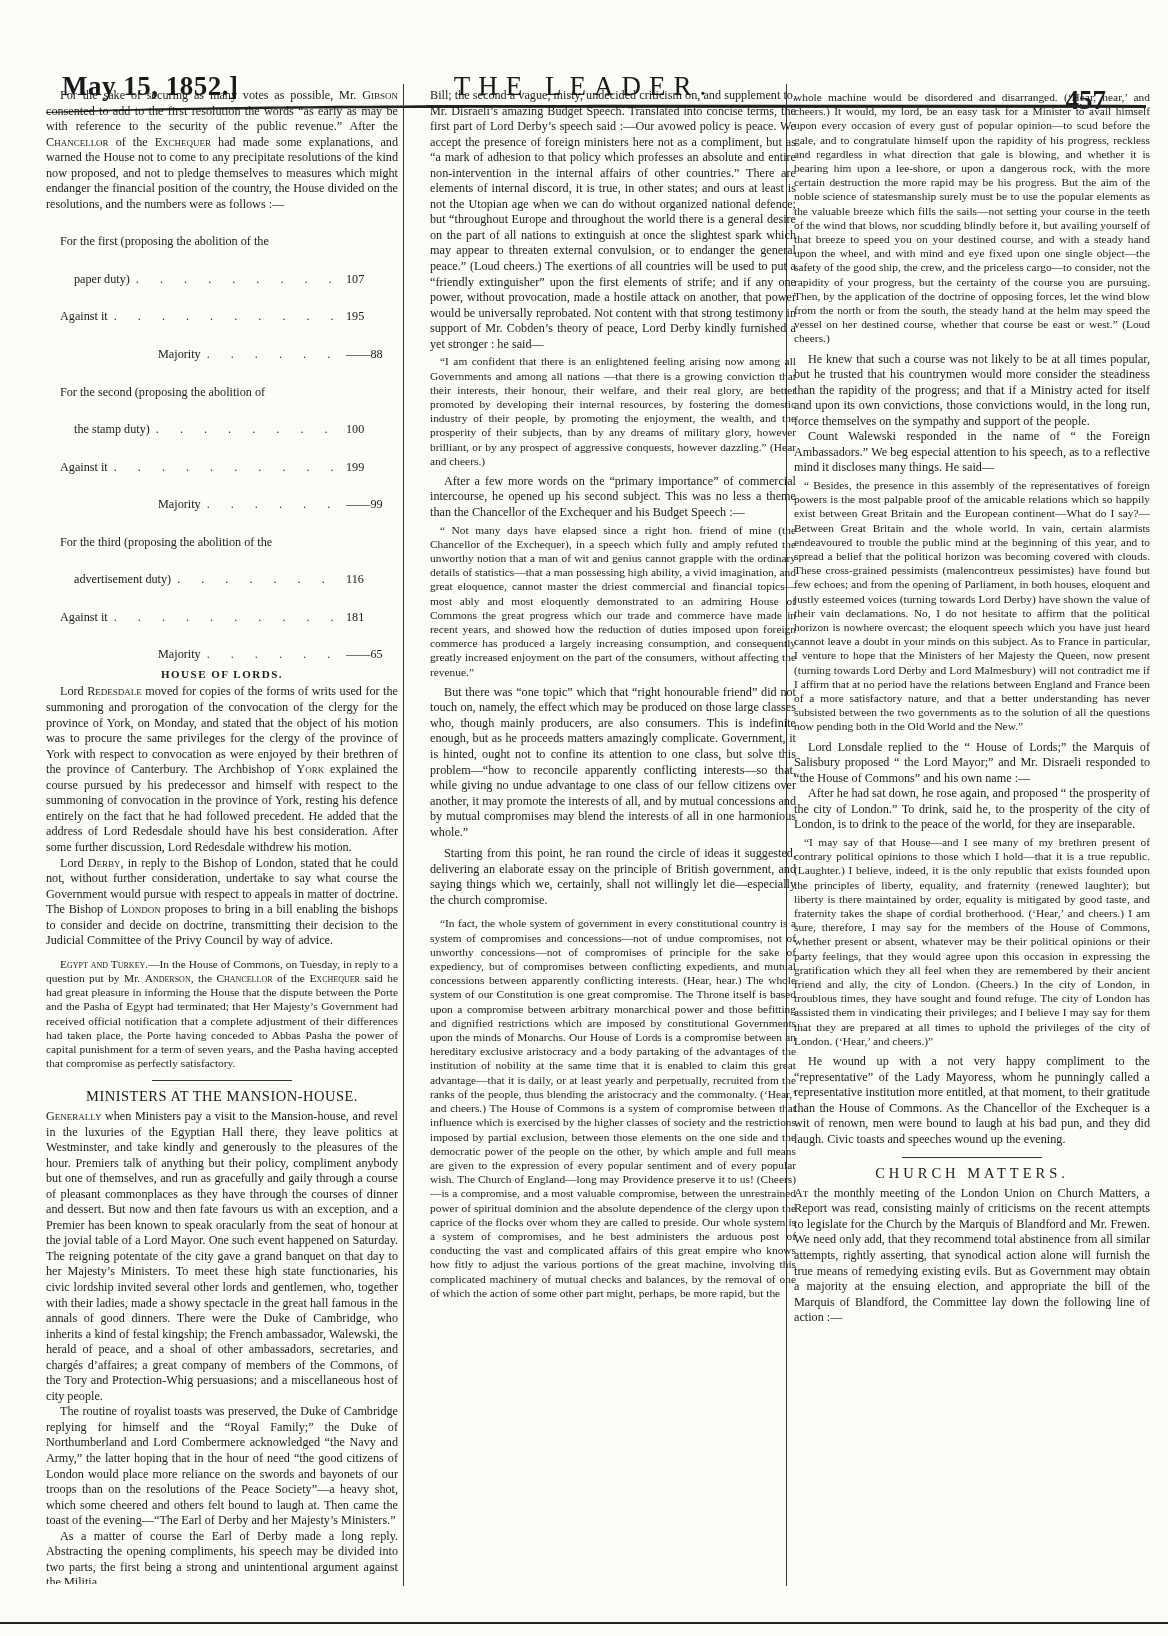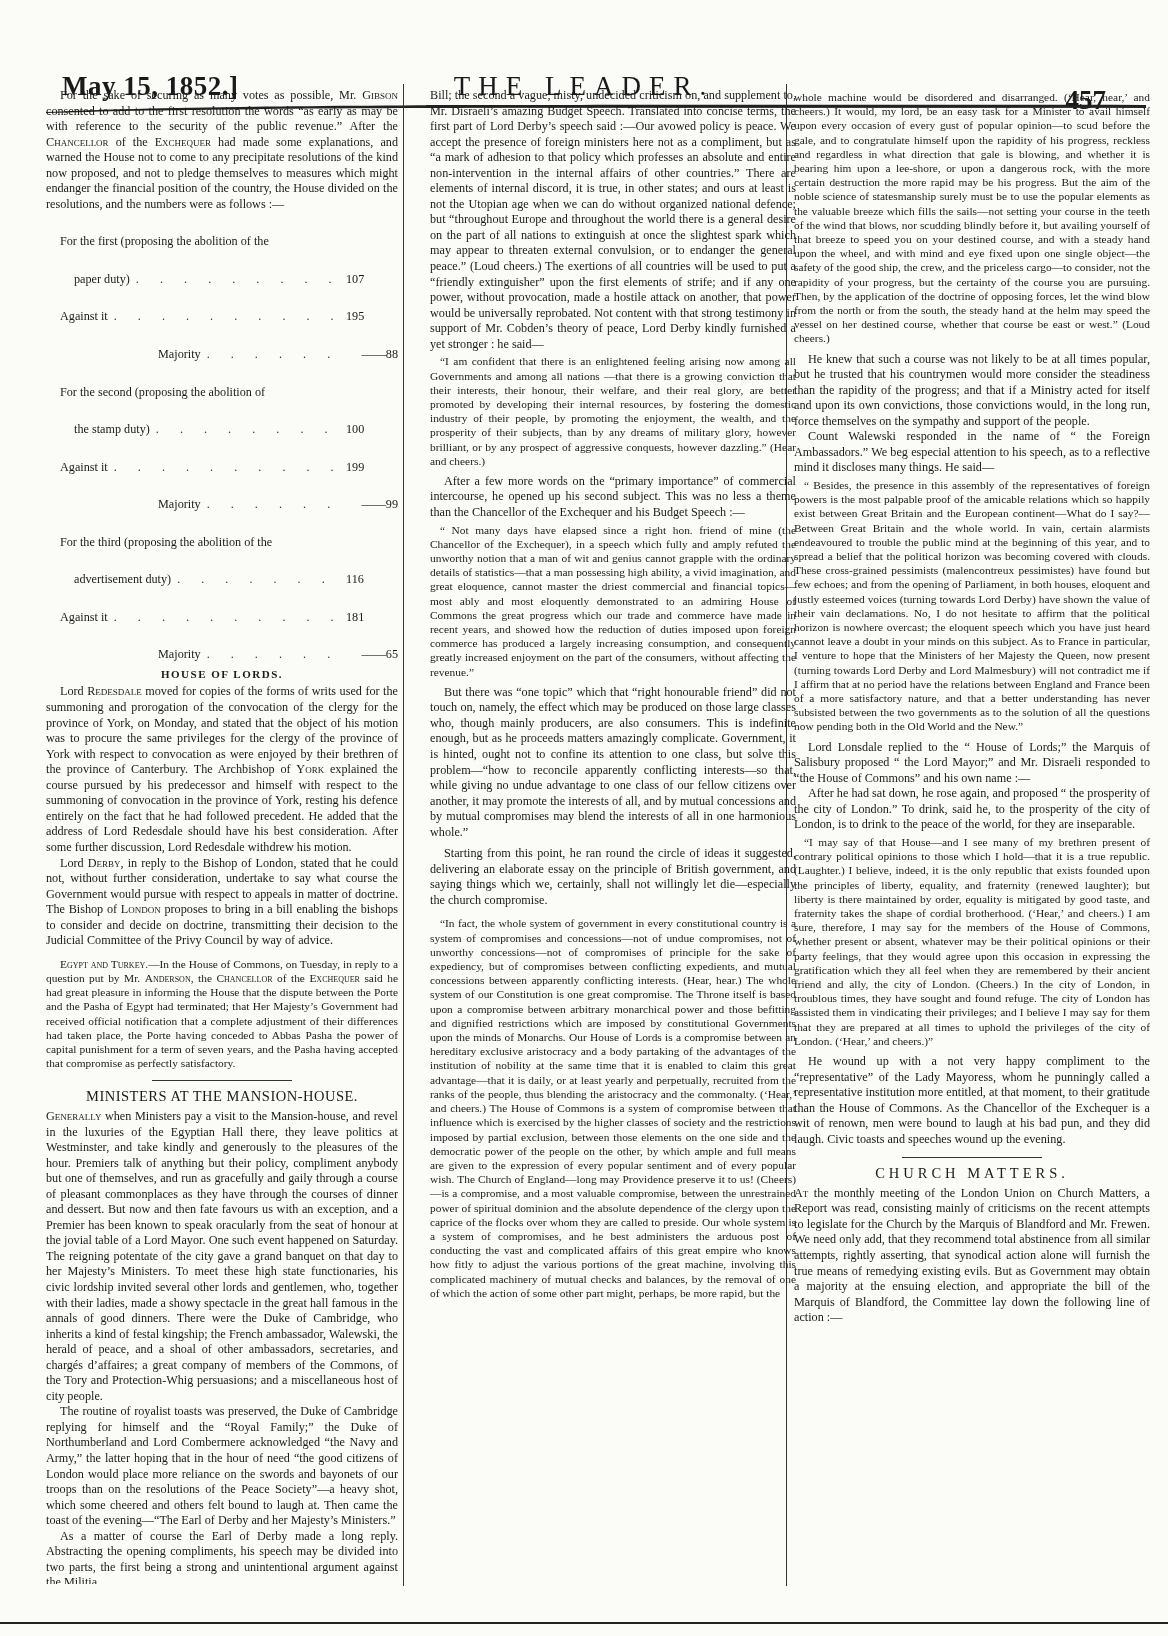--- a/index.html
+++ b/index.html
@@ -61,21 +61,21 @@
   .short-rule { width: 140px; height: 1px; background: #333; margin: 10px auto 8px auto; }
 
   .votes { margin: 0; font-size: 12.2px; }
   .vrow { display: flex; align-items: baseline; margin-top: 22px; }
   .vlabel { white-space: nowrap; }
   .vlabel.indent1 { padding-left: 14px; }
   .vlabel.indent2 { padding-left: 28px; }
   .vlabel.majority { padding-left: 112px; }
   .dots { flex: 1; overflow: hidden; white-space: nowrap; letter-spacing: 9px; padding-left: 6px; color: #333; }
   .vnum { width: 52px; text-align: left; }
-  .vmaj { width: 52px; text-align: right; }
+  .vmaj { width: 52px; }
 </style>
 </head>
 <body>
 
 <div class="masthead">
   <div class="mh-date">May 15, 1852.]</div>
   <div class="mh-title">THE LEADER.</div>
   <div class="mh-page">457</div>
   <svg class="rule-swoosh" viewBox="0 0 1100 10" preserveAspectRatio="none">
     <path d="M0,9 C150,2 400,1 1100,2 L1100,5 C400,4 150,5 0,10 Z" fill="#222"></path>

